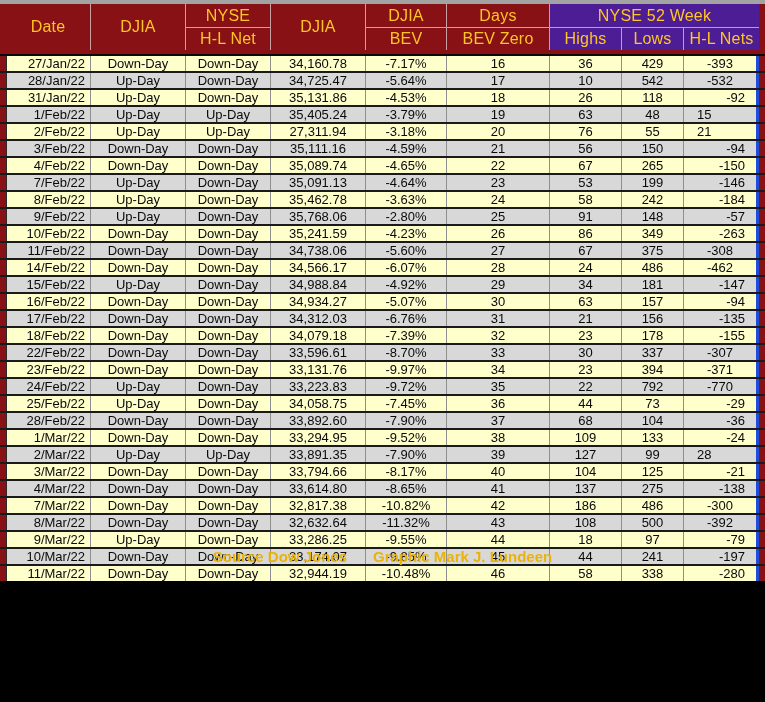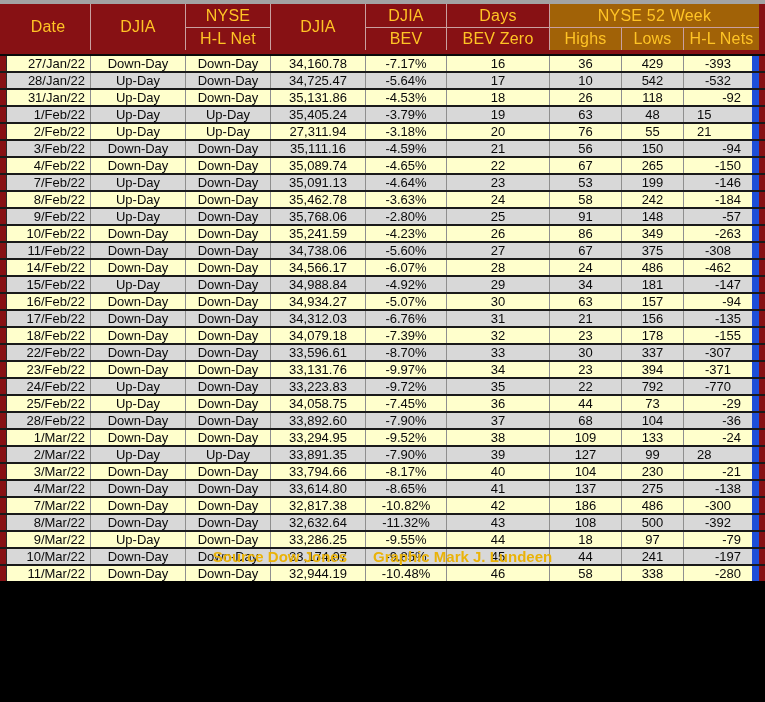--- a/index.html
+++ b/index.html
@@ -27,21 +27,21 @@
     color:#FFC425;
     font-size:16px;
     letter-spacing:.2px;
     background:#871114;
     border-left:1px solid #C9A0A0;
     box-sizing:border-box;
     white-space:nowrap;
     overflow:hidden;
   }
   .hcell.noline{border-left:none;}
-  .hcell.red{background:#a16207;}
+  .hcell.red{background:#4c1d95;}
   .hcell.subline{border-top:1px solid #C9A0A0;}
   .span2r{grid-row:1 / span 2;}
   .edgeH{background:#871114;border-left:none;}
   
   .tbody{
     display:flex;flex-direction:column;
     height:489px;
   }
   .row{
     flex:1;
@@ -55,21 +55,21 @@
   .row.gray  .cell{background:#D8D8D8;}
   .cell{
     display:flex;align-items:center;justify-content:center;
     font-size:13px;color:#0a0a0a;
     border-left:1px solid #8f8f8f;
     box-sizing:border-box;
     white-space:nowrap;overflow:hidden;
   }
   .cell.edge{background:#871114 !important;border-left:none;}
   .cell.first{border-left:1px solid #2a2a2a;}
-  .cell.last{border-right:7px solid #1d4ed8;}
+  .cell.last{border-right:3px solid #1d4ed8;}
   .cell.date{justify-content:flex-end;padding-right:5px;}
   .cell.hl-right{justify-content:flex-end;padding-right:11px;}
   .cell.hl-left{justify-content:flex-start;padding-left:13px;}
   .cell.hl-center{justify-content:center;}
   
   .footer{
     height:23px;
     background:#000;
     display:flex;align-items:center;justify-content:center;
     gap:26px;
@@ -441,21 +441,21 @@
 
   <div class="row cream">
     <div class="cell edge"></div>
     <div class="cell date first">3/Mar/22</div>
     <div class="cell">Down-Day</div>
     <div class="cell">Down-Day</div>
     <div class="cell">33,794.66</div>
     <div class="cell">-8.17%</div>
     <div class="cell">40</div>
     <div class="cell">104</div>
-    <div class="cell">230</div>
+    <div class="cell">125</div>
     <div class="cell last hl-right">-21</div>
     <div class="cell edge"></div>
   </div>
 
   <div class="row gray">
     <div class="cell edge"></div>
     <div class="cell date first">4/Mar/22</div>
     <div class="cell">Down-Day</div>
     <div class="cell">Down-Day</div>
     <div class="cell">33,614.80</div>

